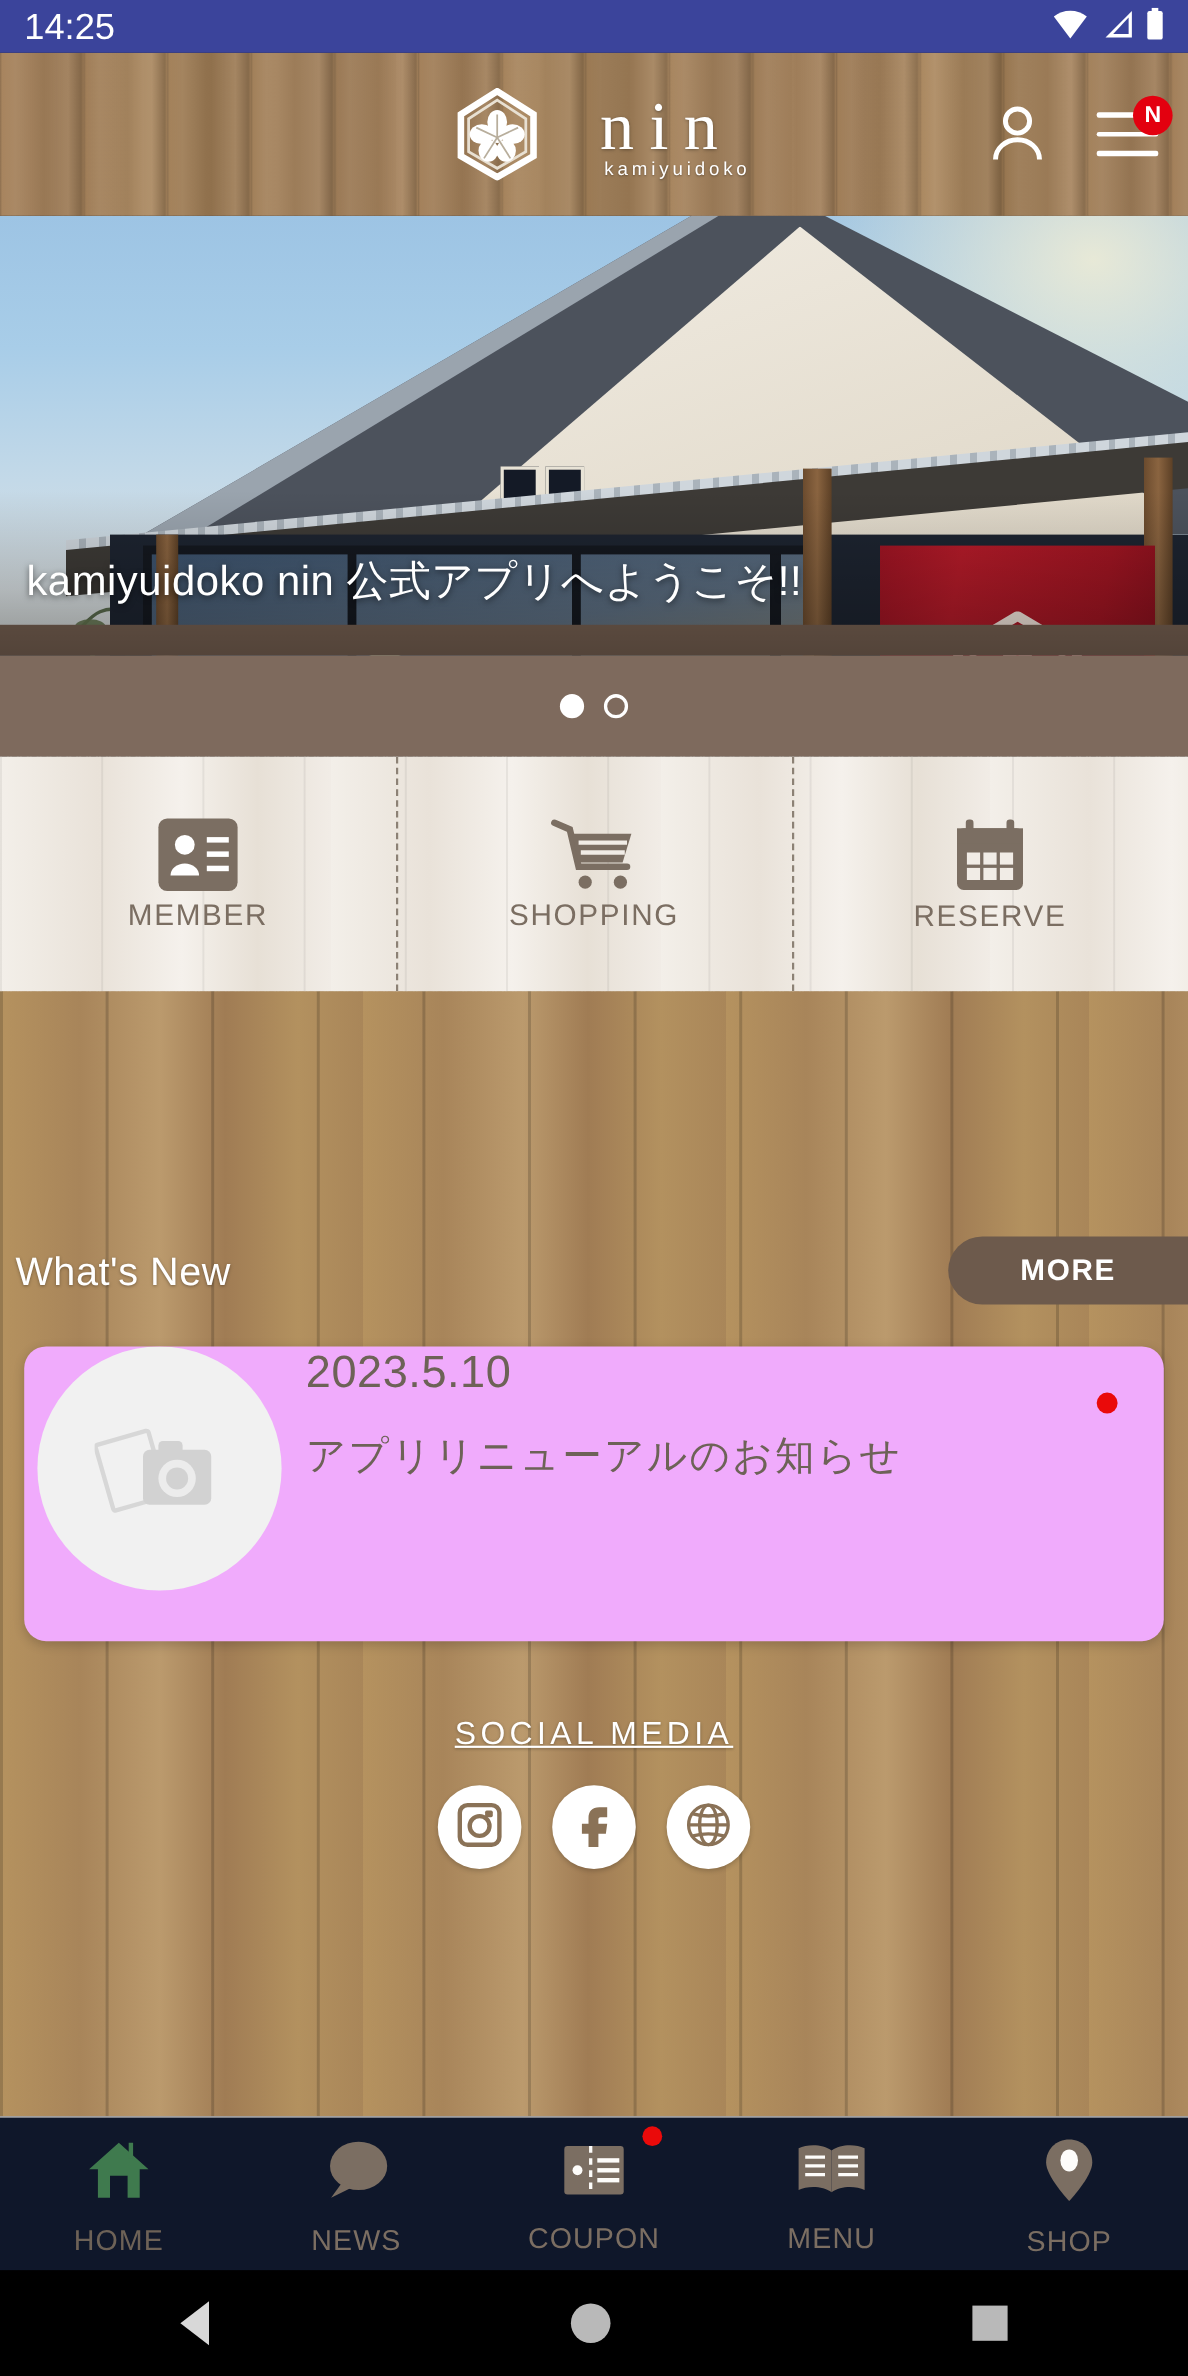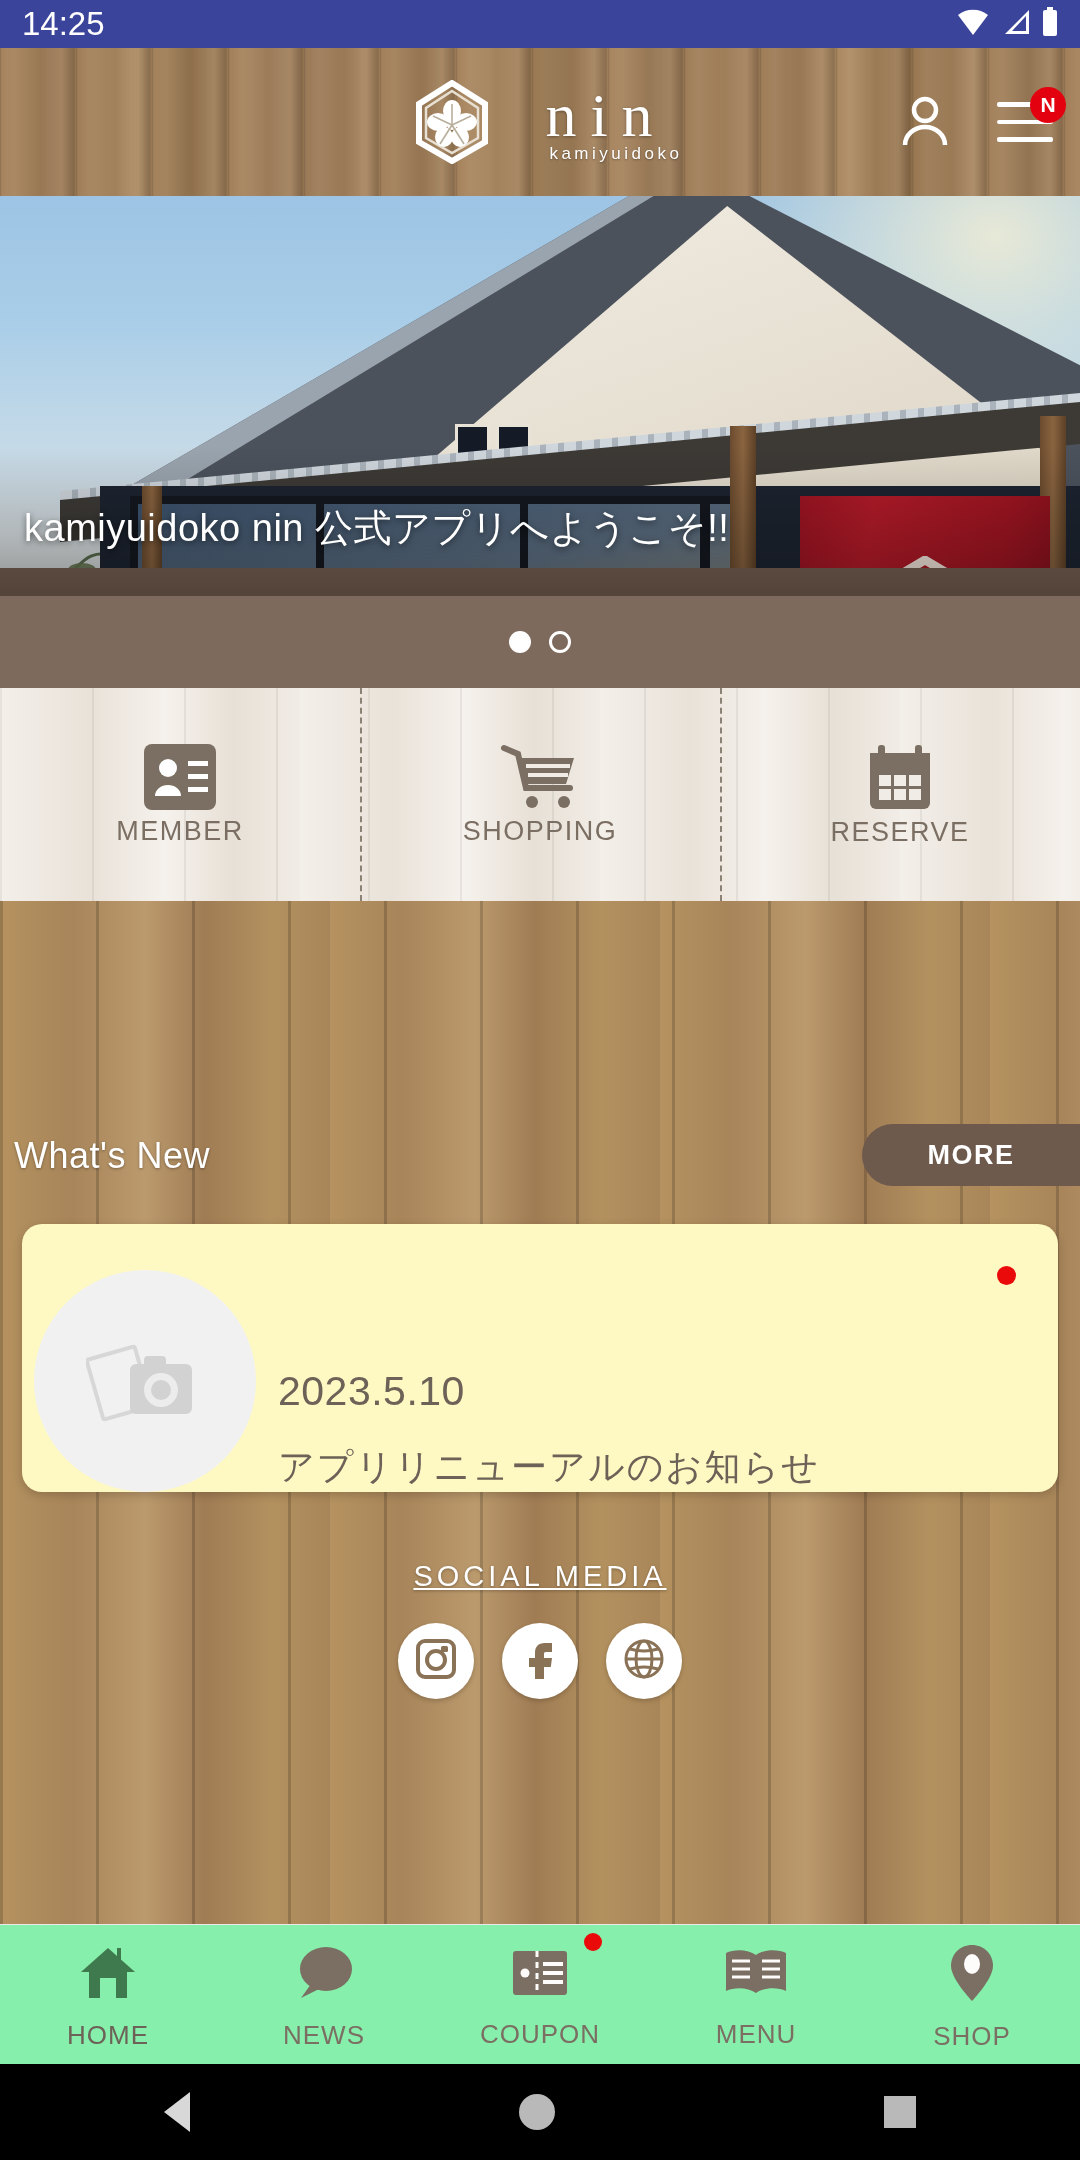--- a/index.html
+++ b/index.html
@@ -225,23 +225,23 @@
     border-radius:34px 0 0 34px;
     display:flex; align-items:center; justify-content:center;
     color:#fff; font-size:27px; font-weight:bold; letter-spacing:1.5px;
     z-index:26;
     font-family:"Liberation Sans", sans-serif;
   }
 
   
   .news-card {
     position:absolute; top:1224px; left:22px; width:1036px; height:268px;
-    background:#fef9c3; border-radius:20px; z-index:25;
+    background:#f0abfc; border-radius:20px; z-index:25;
     box-shadow:0 3px 10px rgba(0,0,0,.18);
-    display:flex; align-items:flex-end;
+    display:flex; align-items:flex-start;
     overflow:hidden;
   }
   .news-thumb {
     width:222px; height:222px; margin-left:12px; flex:0 0 auto;
     border-radius:50%; background:#f1f1f1;
     display:flex; align-items:center; justify-content:center;
   }
   .news-text { margin-left:22px; }
   .news-date {
     color:#6d6257; font-size:41px; letter-spacing:.5px; margin-bottom:28px;
@@ -270,21 +270,21 @@
   .social-icons { display:flex; gap:28px; }
   .social-circle {
     width:76px; height:76px; border-radius:50%; background:#fff;
     display:flex; align-items:center; justify-content:center;
     box-shadow:0 2px 5px rgba(0,0,0,.2);
   }
 
   
   .bottomnav {
     position:absolute; top:1924px; left:0; width:1080px; height:140px;
-    background:#86efac; z-index:45;
+    background:#0f172a; z-index:45;
     display:flex; border-top:1px solid #eceae6;
   }
   .nav-cell {
     flex:1; position:relative;
     display:flex; flex-direction:column; align-items:center; justify-content:center;
     gap:14px; padding-top:6px;
   }
   .nav-label {
     font-size:26px; letter-spacing:1px; color:#7b6e62;
     font-family:"Liberation Sans", sans-serif;

